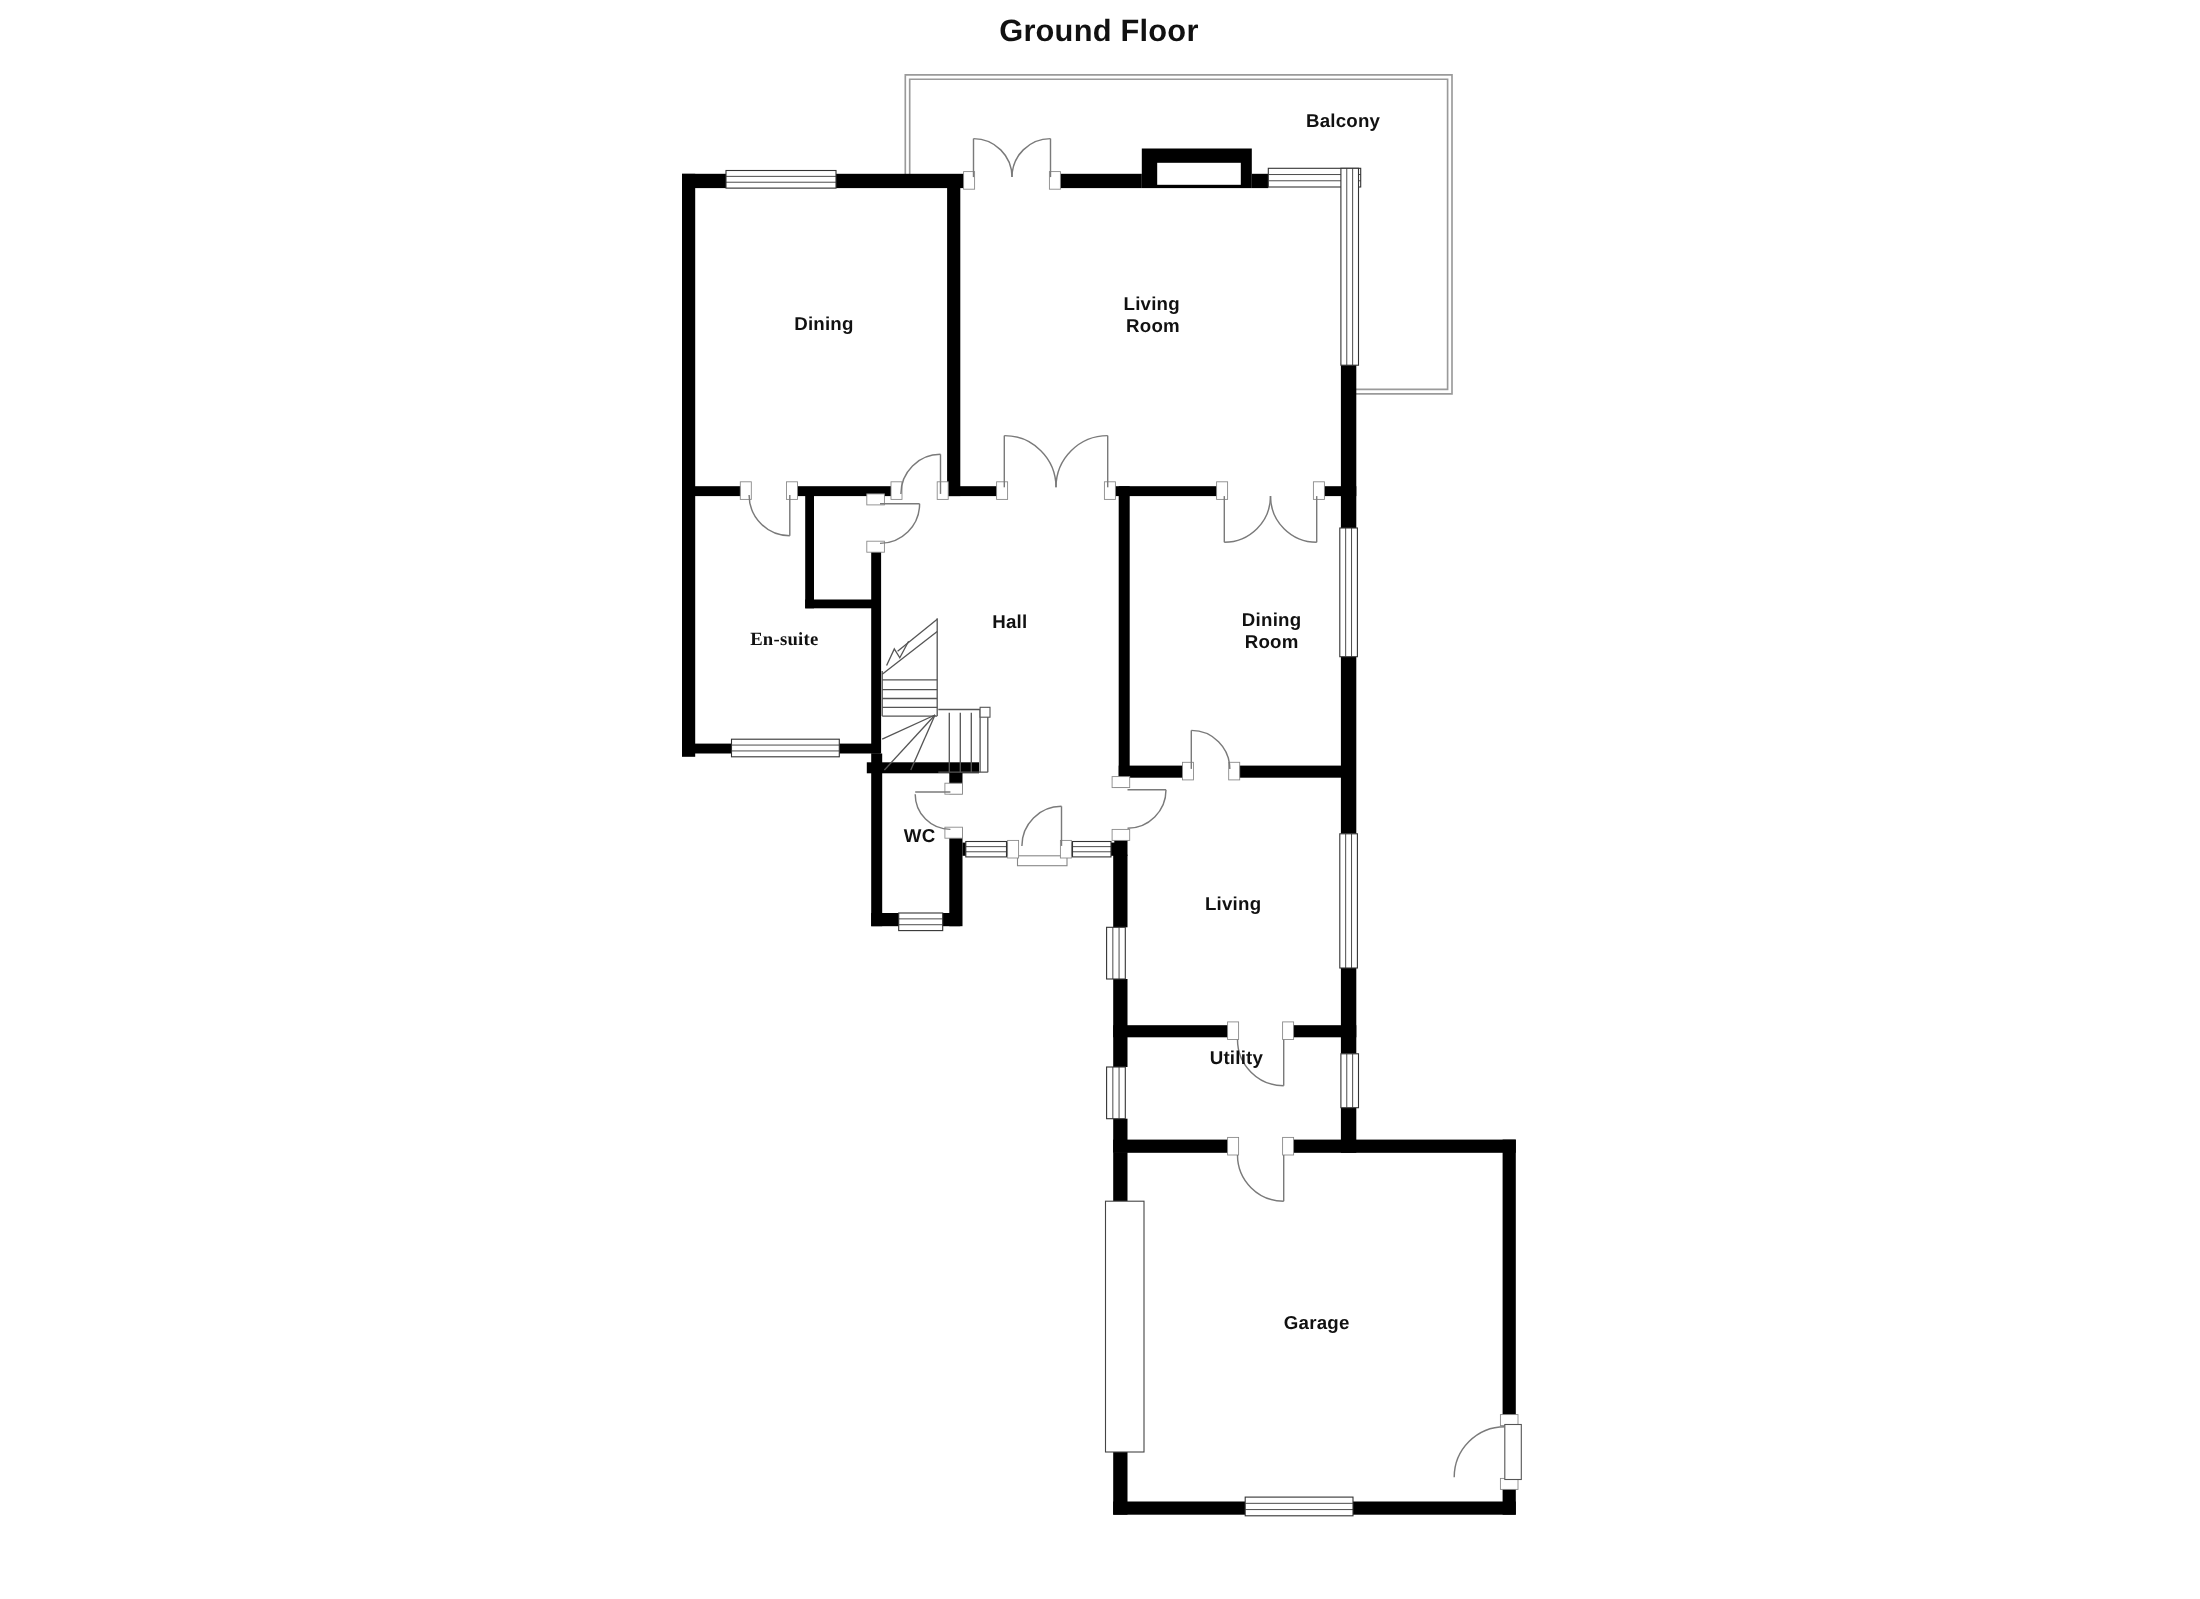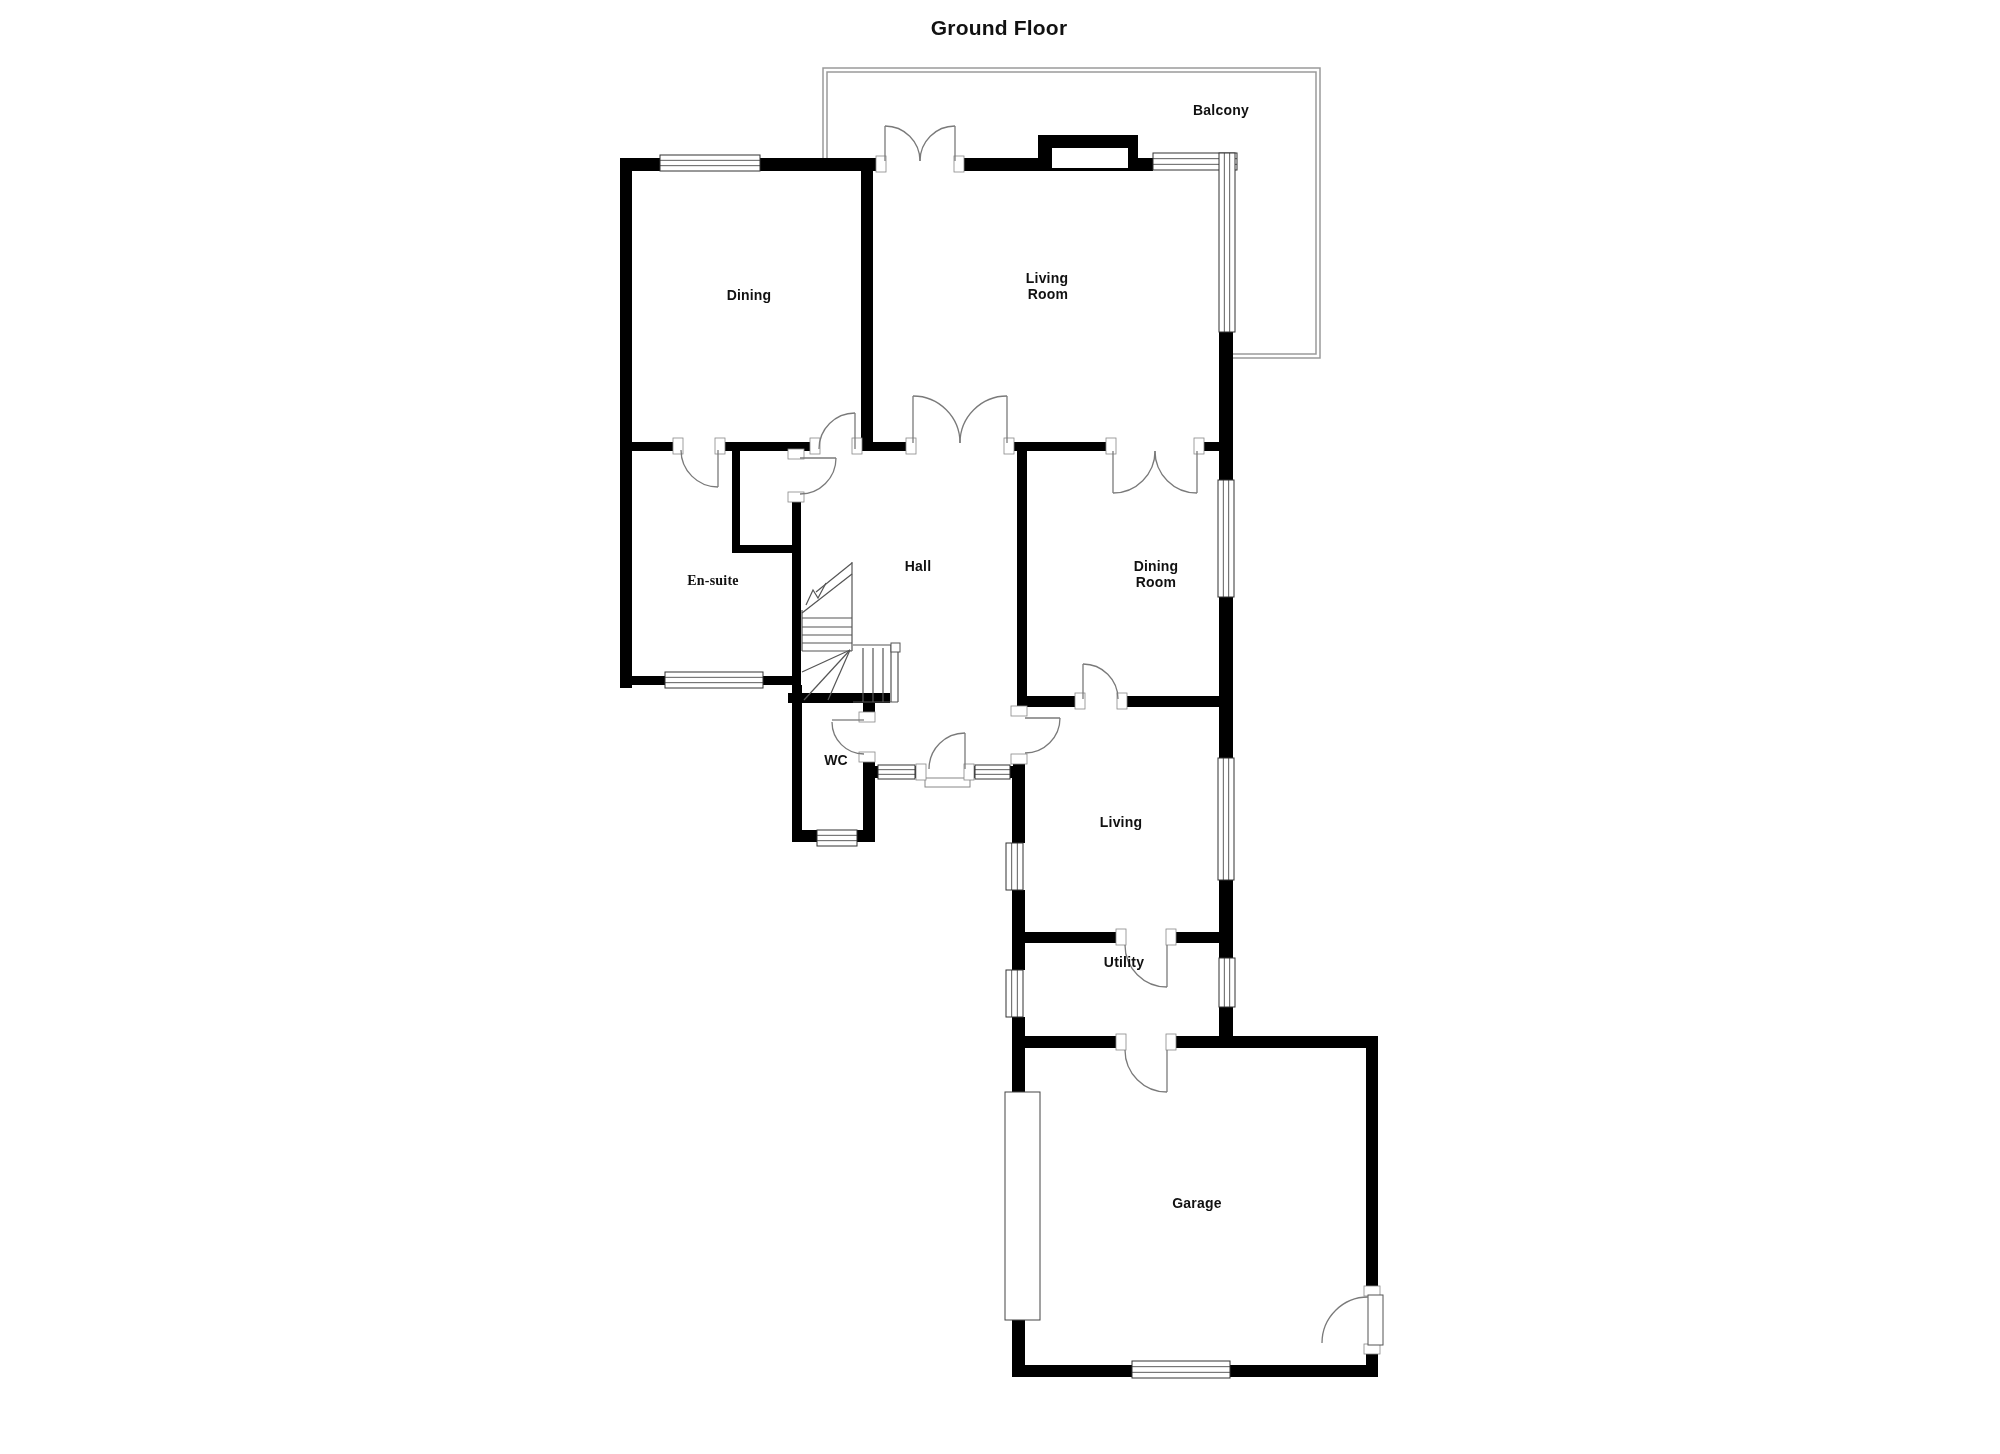--- a/index.html
+++ b/index.html
@@ -4,28 +4,28 @@
 <style>
   html,body{margin:0;padding:0;background:#ffffff;}
   body{width:2000px;height:1454px;font-family:"Liberation Sans",sans-serif;}
   .plan{position:relative;width:2000px;height:1454px;background:#ffffff;overflow:hidden;}
   .plan svg{position:absolute;left:0;top:0;}
   .room-label{
     position:absolute;
     transform:translate(-50%,-50%);
     font-family:"Liberation Sans",sans-serif;
     font-weight:700;
-    font-size:14px;
+    font-size:17px;
     color:#111111;
     text-align:center;
     white-space:pre-line;
     line-height:1.15;
     letter-spacing:.2px;
   }
-  .room-label[data-label="title"]{font-size:21px;}
+  .room-label[data-label="title"]{font-size:28px;}
 </style>
 </head>
 <body>
 
 <div class="plan">
   <svg id="plan-svg" width="2000" height="1454" viewBox="0 0 2000 1454">
       <polyline points="823,160 823,68 1320,68 1320,358 1232,358" fill="none" stroke="#9a9a9a" stroke-width="1.5"></polyline>
       <polyline points="827,160 827,72 1316,72 1316,354 1232,354" fill="none" stroke="#9a9a9a" stroke-width="1.5"></polyline>
       <rect x="620" y="158" width="12" height="530" fill="#000000"></rect>
       <rect x="620" y="158" width="260" height="13" fill="#000000"></rect>

